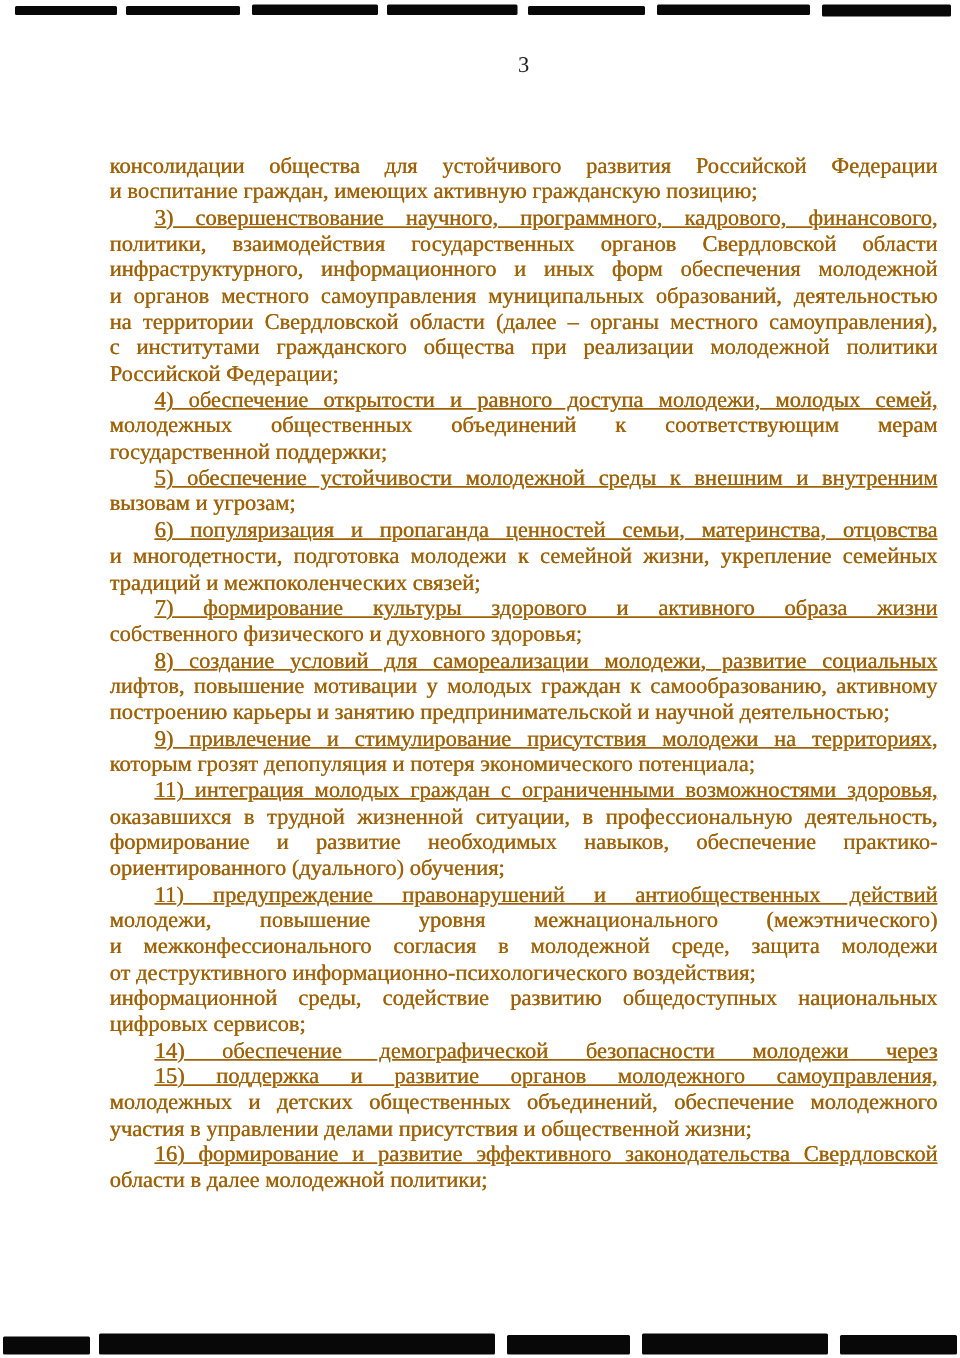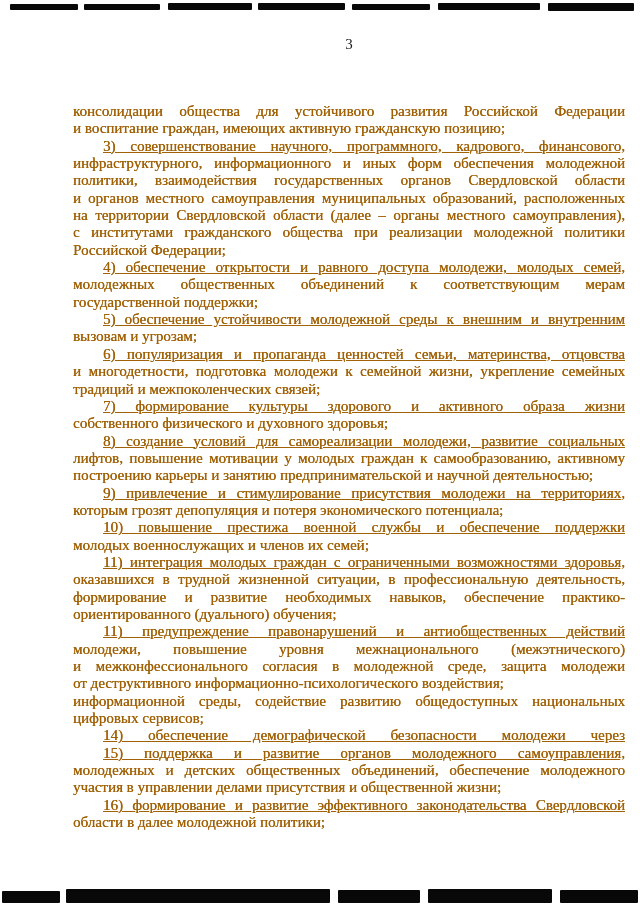--- a/index.html
+++ b/index.html
@@ -62,23 +62,23 @@
 
   <div class="page-number">3</div>
 
   <div class="body-text" id="doc-body">
       <div class="para">
         <div class="line fill">консолидации общества для устойчивого развития Российской Федерации</div>
         <div class="line">и воспитание граждан, имеющих активную гражданскую позицию;</div>
       </div>
       <div class="para">
         <div class="line fill indent">3) совершенствование научного, программного, кадрового, финансового,</div>
+        <div class="line fill">политики, взаимодействия государственных органов Свердловской области</div>
         <div class="line fill">инфраструктурного, информационного и иных форм обеспечения молодежной</div>
-        <div class="line fill">политики, взаимодействия государственных органов Свердловской области</div>
-        <div class="line fill">и органов местного самоуправления муниципальных образований, расположенных</div>
+        <div class="line fill">и органов местного самоуправления муниципальных образований, деятельностью</div>
         <div class="line fill">на территории Свердловской области (далее – органы местного самоуправления),</div>
         <div class="line fill">с институтами гражданского общества при реализации молодежной политики</div>
         <div class="line">Российской Федерации;</div>
       </div>
       <div class="para">
         <div class="line fill indent">4) обеспечение открытости и равного доступа молодежи, молодых семей,</div>
         <div class="line fill">молодежных общественных объединений к соответствующим мерам</div>
         <div class="line">государственной поддержки;</div>
       </div>
       <div class="para">
@@ -95,24 +95,20 @@
         <div class="line">собственного физического и духовного здоровья;</div>
       </div>
       <div class="para">
         <div class="line fill indent">8) создание условий для самореализации молодежи, развитие социальных</div>
         <div class="line fill">лифтов, повышение мотивации у молодых граждан к самообразованию, активному</div>
         <div class="line">построению карьеры и занятию предпринимательской и научной деятельностью;</div>
       </div>
       <div class="para">
         <div class="line fill indent">9) привлечение и стимулирование присутствия молодежи на территориях,</div>
         <div class="line">которым грозят депопуляция и потеря экономического потенциала;</div>
-      </div>
-      <div class="para">
-        <div class="line fill indent">10) повышение престижа военной службы и обеспечение поддержки</div>
-        <div class="line">молодых военнослужащих и членов их семей;</div>
       </div>
       <div class="para">
         <div class="line fill indent">11) интеграция молодых граждан с ограниченными возможностями здоровья,</div>
         <div class="line fill">оказавшихся в трудной жизненной ситуации, в профессиональную деятельность,</div>
         <div class="line fill">формирование и развитие необходимых навыков, обеспечение практико-</div>
         <div class="line">ориентированного (дуального) обучения;</div>
       </div>
       <div class="para">
         <div class="line fill indent">11) предупреждение правонарушений и антиобщественных действий</div>
         <div class="line fill">молодежи, повышение уровня межнационального (межэтнического)</div>

